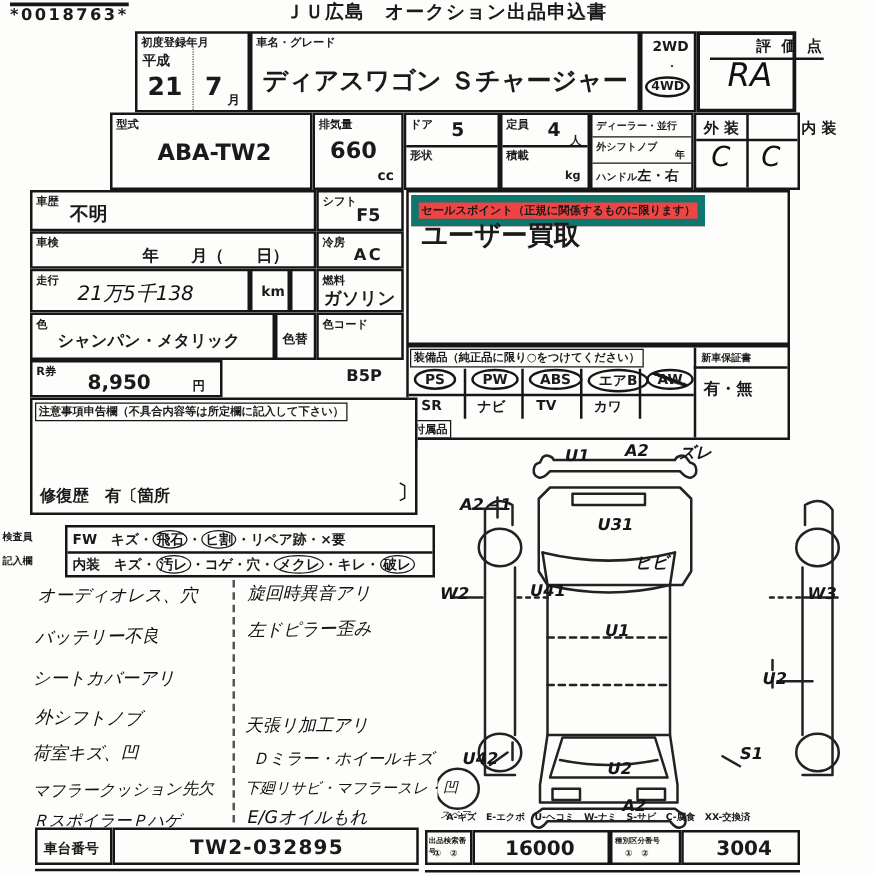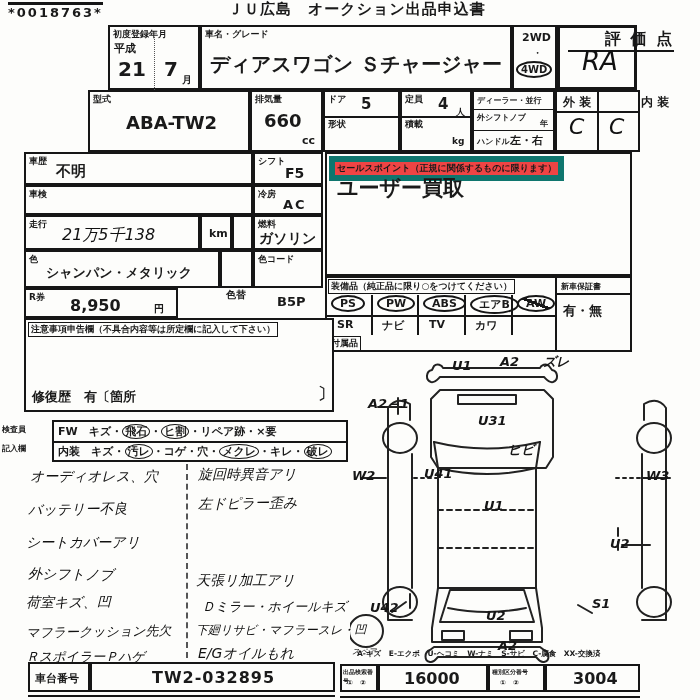--- a/index.html
+++ b/index.html
@@ -37,21 +37,21 @@
   <div class="c" style="left:200px;top:25px;width:312px;height:65px;">
     <div class="l">車名・グレード</div>
     <div class="v" style="left:8px;top:24px;font-size:20px;">ディアスワゴン Ｓチャージャー</div>
   </div>
   <div class="c" style="left:512px;top:25px;width:45px;height:65px;">
     <div class="v" style="left:8px;top:4px;font-size:11px;">2WD</div>
     <div class="v" style="left:19px;top:20px;font-size:9px;">・</div>
     <div class="oval" style="position:absolute;left:2px;top:34px;font-size:10px;padding:1px 3px;">4WD</div>
   </div>
   <div class="c" style="left:557px;top:25px;width:80px;height:65px;border-width:3px;">
-    <div class="v" style="left:8px;top:1px;font-size:16px;letter-spacing:2px;border-bottom:2px solid #161616;padding-left:37px;">評 価 点</div>
+    <div class="v" style="left:8px;top:1px;font-size:12px;letter-spacing:2px;border-bottom:2px solid #161616;padding-left:37px;">評 価 点</div>
     <div class="hw" style="left:22px;top:18px;font-size:26px;">RA</div>
   </div>
 
   <div class="c" style="left:88px;top:90px;width:162px;height:62px;">
     <div class="l">型式</div>
     <div class="v" style="left:36px;top:20px;font-size:18px;">ABA-TW2</div>
   </div>
   <div class="c" style="left:250px;top:90px;width:73px;height:62px;">
     <div class="l">排気量</div>
     <div class="v" style="left:12px;top:18px;font-size:18px;">660</div>
@@ -92,20 +92,21 @@
   <div class="c" style="left:24px;top:152px;width:229px;height:33px;">
     <div class="l">車歴</div>
     <div class="v" style="left:30px;top:8px;font-size:15px;">不明</div>
   </div>
   <div class="c" style="left:253px;top:152px;width:70px;height:33px;">
     <div class="l">シフト</div>
     <div class="v" style="left:30px;top:11px;font-size:14px;">F5</div>
   </div>
   <div class="c" style="left:24px;top:185px;width:229px;height:30px;">
     <div class="l">車検</div>
+    <div class="v" style="left:88px;top:9px;font-size:13px;">年　　月（　　日）</div>
   </div>
   <div class="c" style="left:253px;top:185px;width:70px;height:30px;">
     <div class="l">冷房</div>
     <div class="v" style="left:28px;top:10px;font-size:13px;letter-spacing:2px;">AC</div>
   </div>
   <div class="c" style="left:24px;top:215px;width:176px;height:35px;">
     <div class="l">走行</div>
     <div class="hw" style="left:36px;top:8px;font-size:16px;">21万5千138</div>
   </div>
   <div class="c" style="left:200px;top:215px;width:32px;height:35px;">
@@ -114,21 +115,21 @@
   <div class="c" style="left:232px;top:215px;width:21px;height:35px;"></div>
   <div class="c" style="left:253px;top:215px;width:70px;height:35px;">
     <div class="l">燃料</div>
     <div class="v" style="left:4px;top:13px;font-size:14px;">ガソリン</div>
   </div>
   <div class="c" style="left:24px;top:250px;width:196px;height:38px;">
     <div class="l">色</div>
     <div class="v" style="left:20px;top:12px;font-size:13px;">シャンパン・メタリック</div>
   </div>
   <div class="c" style="left:220px;top:250px;width:33px;height:38px;">
-    <div class="v" style="left:4px;top:12px;font-size:10px;margin-top:24px;">色替</div>
+    <div class="v" style="left:4px;top:12px;font-size:10px;">色替</div>
   </div>
   <div class="c" style="left:253px;top:250px;width:70px;height:38px;">
     <div class="l">色コード</div>
     <div class="v" style="left:22px;top:14px;font-size:13px;margin-top:28px;">B5P</div>
   </div>
   <div class="c" style="left:24px;top:288px;width:154px;height:30px;">
     <div class="l">R券</div>
     <div class="v" style="left:44px;top:6px;font-size:16px;">8,950</div>
     <div class="v" style="left:128px;top:12px;font-size:10px;">円</div>
   </div>

